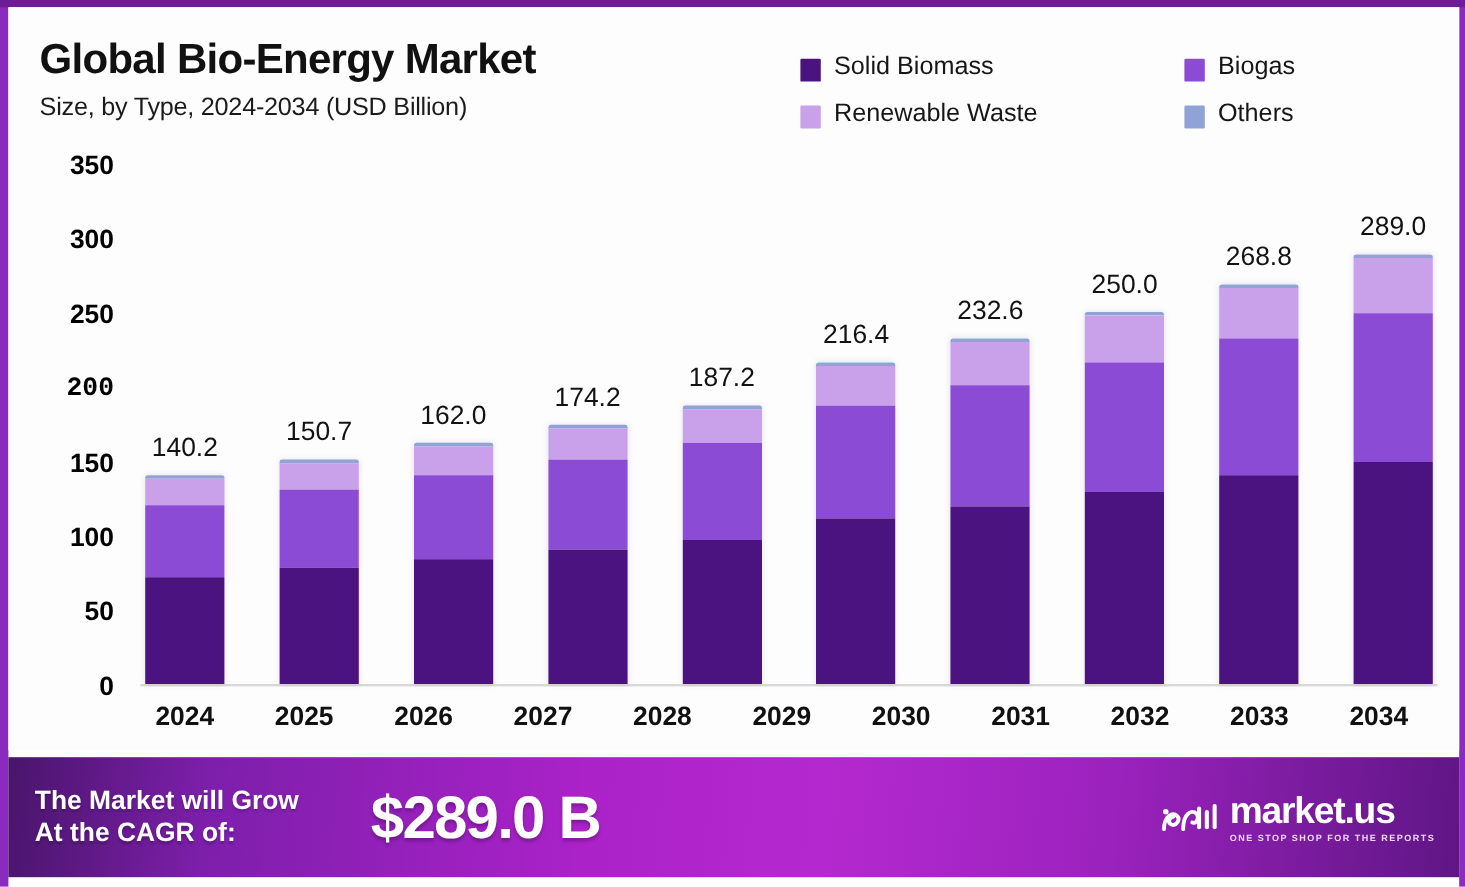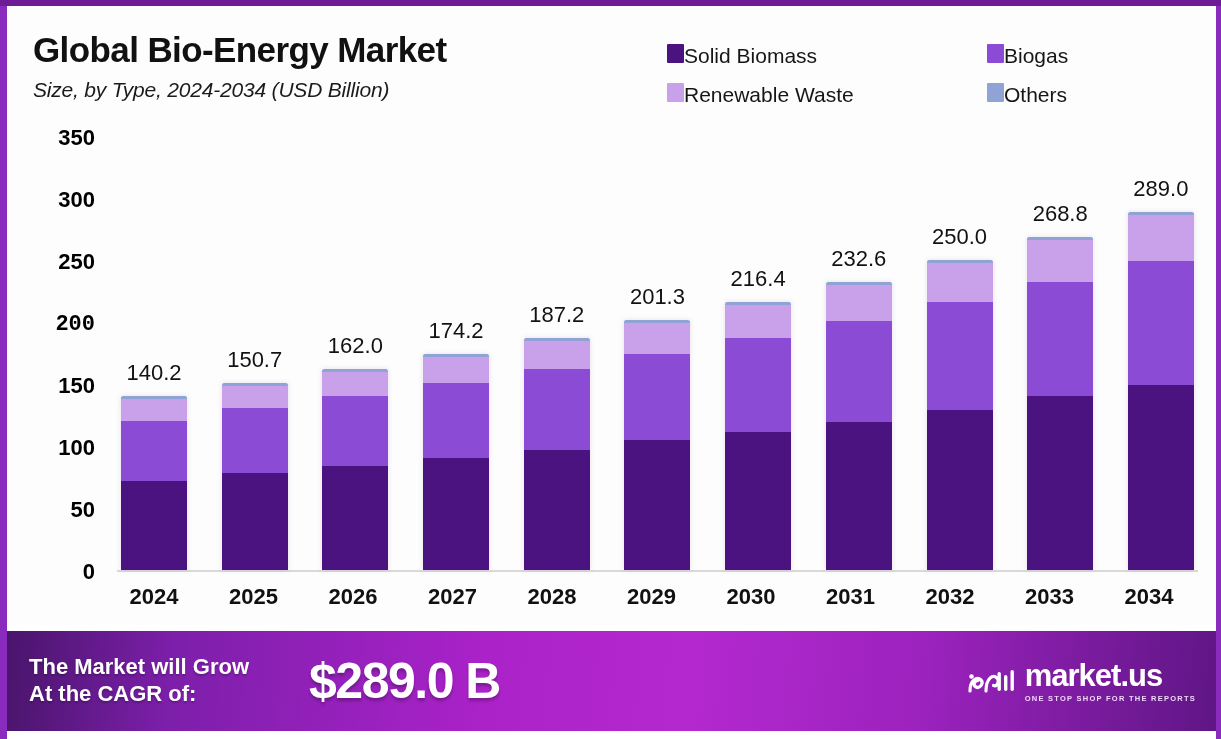--- a/index.html
+++ b/index.html
@@ -31,32 +31,32 @@
   }
 
   
   .header { position:absolute; left:26px; top:26px; }
   .chart-title {
     font-size:35px; font-weight:700; color:#111111;
     letter-spacing:-0.6px; line-height:1.05; white-space:nowrap;
   }
   .chart-subtitle {
     margin-top:9px; font-size:21px; font-weight:400; color:#1b1b1b;
-    letter-spacing:-0.2px; white-space:nowrap;font-style:italic;
+    letter-spacing:-0.2px; white-space:nowrap;
   }
 
   
   .legend {
     position:absolute; left:660px; top:38px;
     width:540px;
     display:grid;
     grid-template-columns:320px 220px;
     row-gap:15px;
   }
-  .legend-item { display:flex; align-items:flex-start; }
+  .legend-item { display:flex; align-items:flex-end; gap:11px; }
   .legend-swatch { width:17px; height:19px; flex:0 0 auto; border-radius:1px; }
   .legend-label { font-size:21px; color:#161616; white-space:nowrap; }
 
   
   .plot {
     position:absolute;
     left:26px; top:132px;
     width:1165px; height:434px;
   }
   .y-axis {
@@ -230,29 +230,20 @@
                 <div class="seg" style="height: 111.6px; background: rgb(75, 19, 128);"></div>
               </div>
             </div>
             <div class="bar-slot">
               <div class="bar-value" style="bottom: 242.128px;">187.2</div>
               <div class="bar-stack">
                 <div class="seg seg-top" style="height: 2.728px; background: rgb(143, 163, 212);"></div>
                 <div class="seg" style="height: 28.52px; background: rgb(201, 160, 234);"></div>
                 <div class="seg" style="height: 81.22px; background: rgb(139, 75, 212);"></div>
                 <div class="seg" style="height: 119.66px; background: rgb(75, 19, 128);"></div>
-              </div>
-            </div>
-            <div class="bar-slot">
-              <div class="bar-value" style="bottom: 259.612px;">201.3</div>
-              <div class="bar-stack">
-                <div class="seg seg-top" style="height: 2.852px; background: rgb(143, 163, 212);"></div>
-                <div class="seg" style="height: 31px; background: rgb(201, 160, 234);"></div>
-                <div class="seg" style="height: 86.18px; background: rgb(139, 75, 212);"></div>
-                <div class="seg" style="height: 129.58px; background: rgb(75, 19, 128);"></div>
               </div>
             </div>
             <div class="bar-slot">
               <div class="bar-value" style="bottom: 278.336px;">216.4</div>
               <div class="bar-stack">
                 <div class="seg seg-top" style="height: 2.976px; background: rgb(143, 163, 212);"></div>
                 <div class="seg" style="height: 32.86px; background: rgb(201, 160, 234);"></div>
                 <div class="seg" style="height: 94.24px; background: rgb(139, 75, 212);"></div>
                 <div class="seg" style="height: 138.26px; background: rgb(75, 19, 128);"></div>
               </div>

